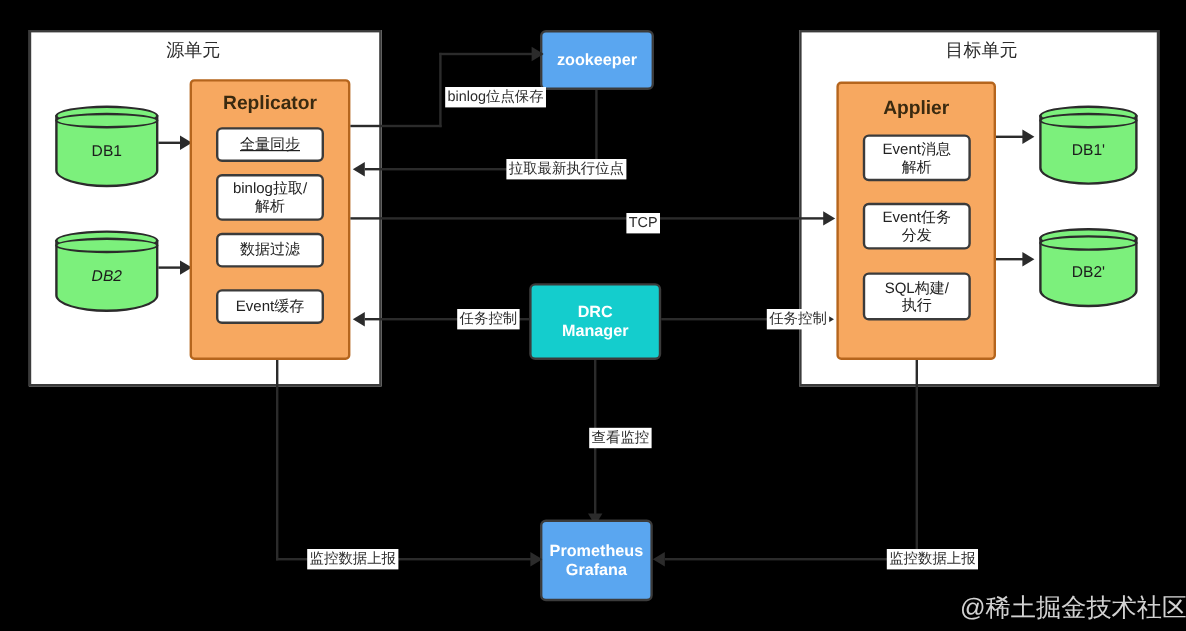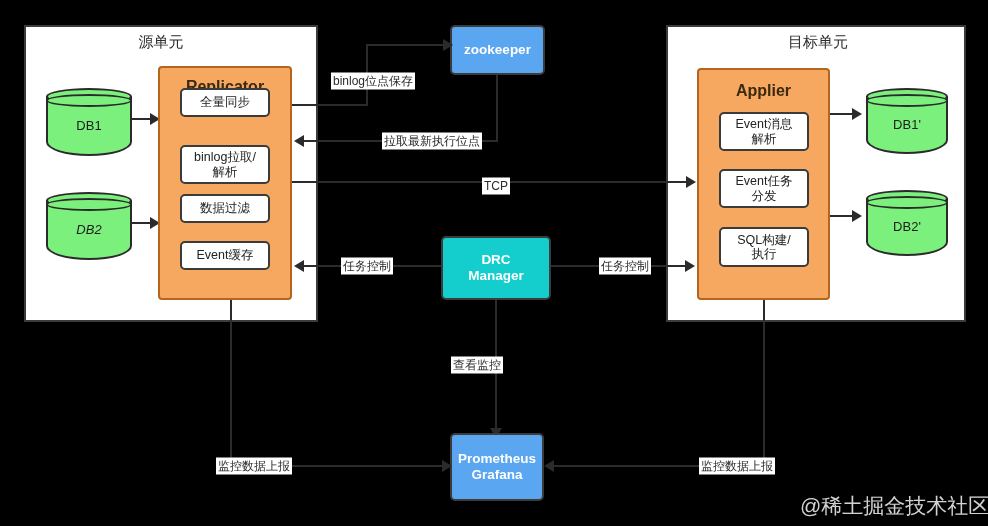--- a/index.html
+++ b/index.html
@@ -41,21 +41,21 @@
   .lnv{width:2px;}
 
   .ah{position:absolute;width:0;height:0;border-top:6px solid transparent;
       border-bottom:6px solid transparent;}
   .ah-r{border-left:10px solid #2b2b2b;}
   .ah-l{border-right:10px solid #2b2b2b;}
   .ah-d{position:absolute;width:0;height:0;border-left:6px solid transparent;
         border-right:6px solid transparent;border-top:10px solid #2b2b2b;}
 
   .edge-lbl{position:absolute;background:#fff;color:#2b2b2b;font-size:12px;
-            white-space:nowrap;padding:1px 2px;transform:translate(-50%,-50%);line-height:1.25;}
+            white-space:nowrap;padding:1px 2px;transform:translate(-50%,-50%);line-height:1.25;margin-left:40px;}
 
   .watermark{position:absolute;color:#f0f0f0;opacity:.88;font-size:21px;white-space:nowrap;}
 </style>
 </head>
 <body>
 
 <div id="stage">
 
   <div class="panel" style="left:24px;top:25px;width:294px;height:297px;"></div>
   <div class="panel-title" style="left:161px;top:33px;">源单元</div>
@@ -74,21 +74,21 @@
   </div>
 
   <div class="ln lnh" style="left:132px;top:118px;width:20px;"></div>
   <div class="ah ah-r" style="left:150px;top:113px;"></div>
 
   <div class="ln lnh" style="left:132px;top:222px;width:20px;"></div>
   <div class="ah ah-r" style="left:150px;top:217px;"></div>
 
   <div class="proc" style="left:158px;top:66px;width:134px;height:234px;"></div>
   <div class="proc-title" style="left:158px;width:134px;top:78px;">Replicator</div>
-  <div class="sub" style="left:180px;top:88px;width:90px;height:29px;">全量同步</div>
+  <div class="sub" style="left:180px;top:106px;width:90px;height:29px;text-decoration:underline;">全量同步</div>
   <div class="sub" style="left:180px;top:145px;width:90px;height:39px;white-space:pre-line;">binlog拉取/
 解析</div>
   <div class="sub" style="left:180px;top:194px;width:90px;height:29px;">数据过滤</div>
   <div class="sub" style="left:180px;top:241px;width:90px;height:29px;">Event缓存</div>
 
   <div class="panel" style="left:666px;top:25px;width:300px;height:297px;"></div>
   <div class="panel-title" style="left:818px;top:33px;">目标单元</div>
 
   <div class="proc" style="left:697px;top:68px;width:133px;height:232px;"></div>
   <div class="proc-title" style="left:697px;width:133px;top:82px;">Applier</div>

